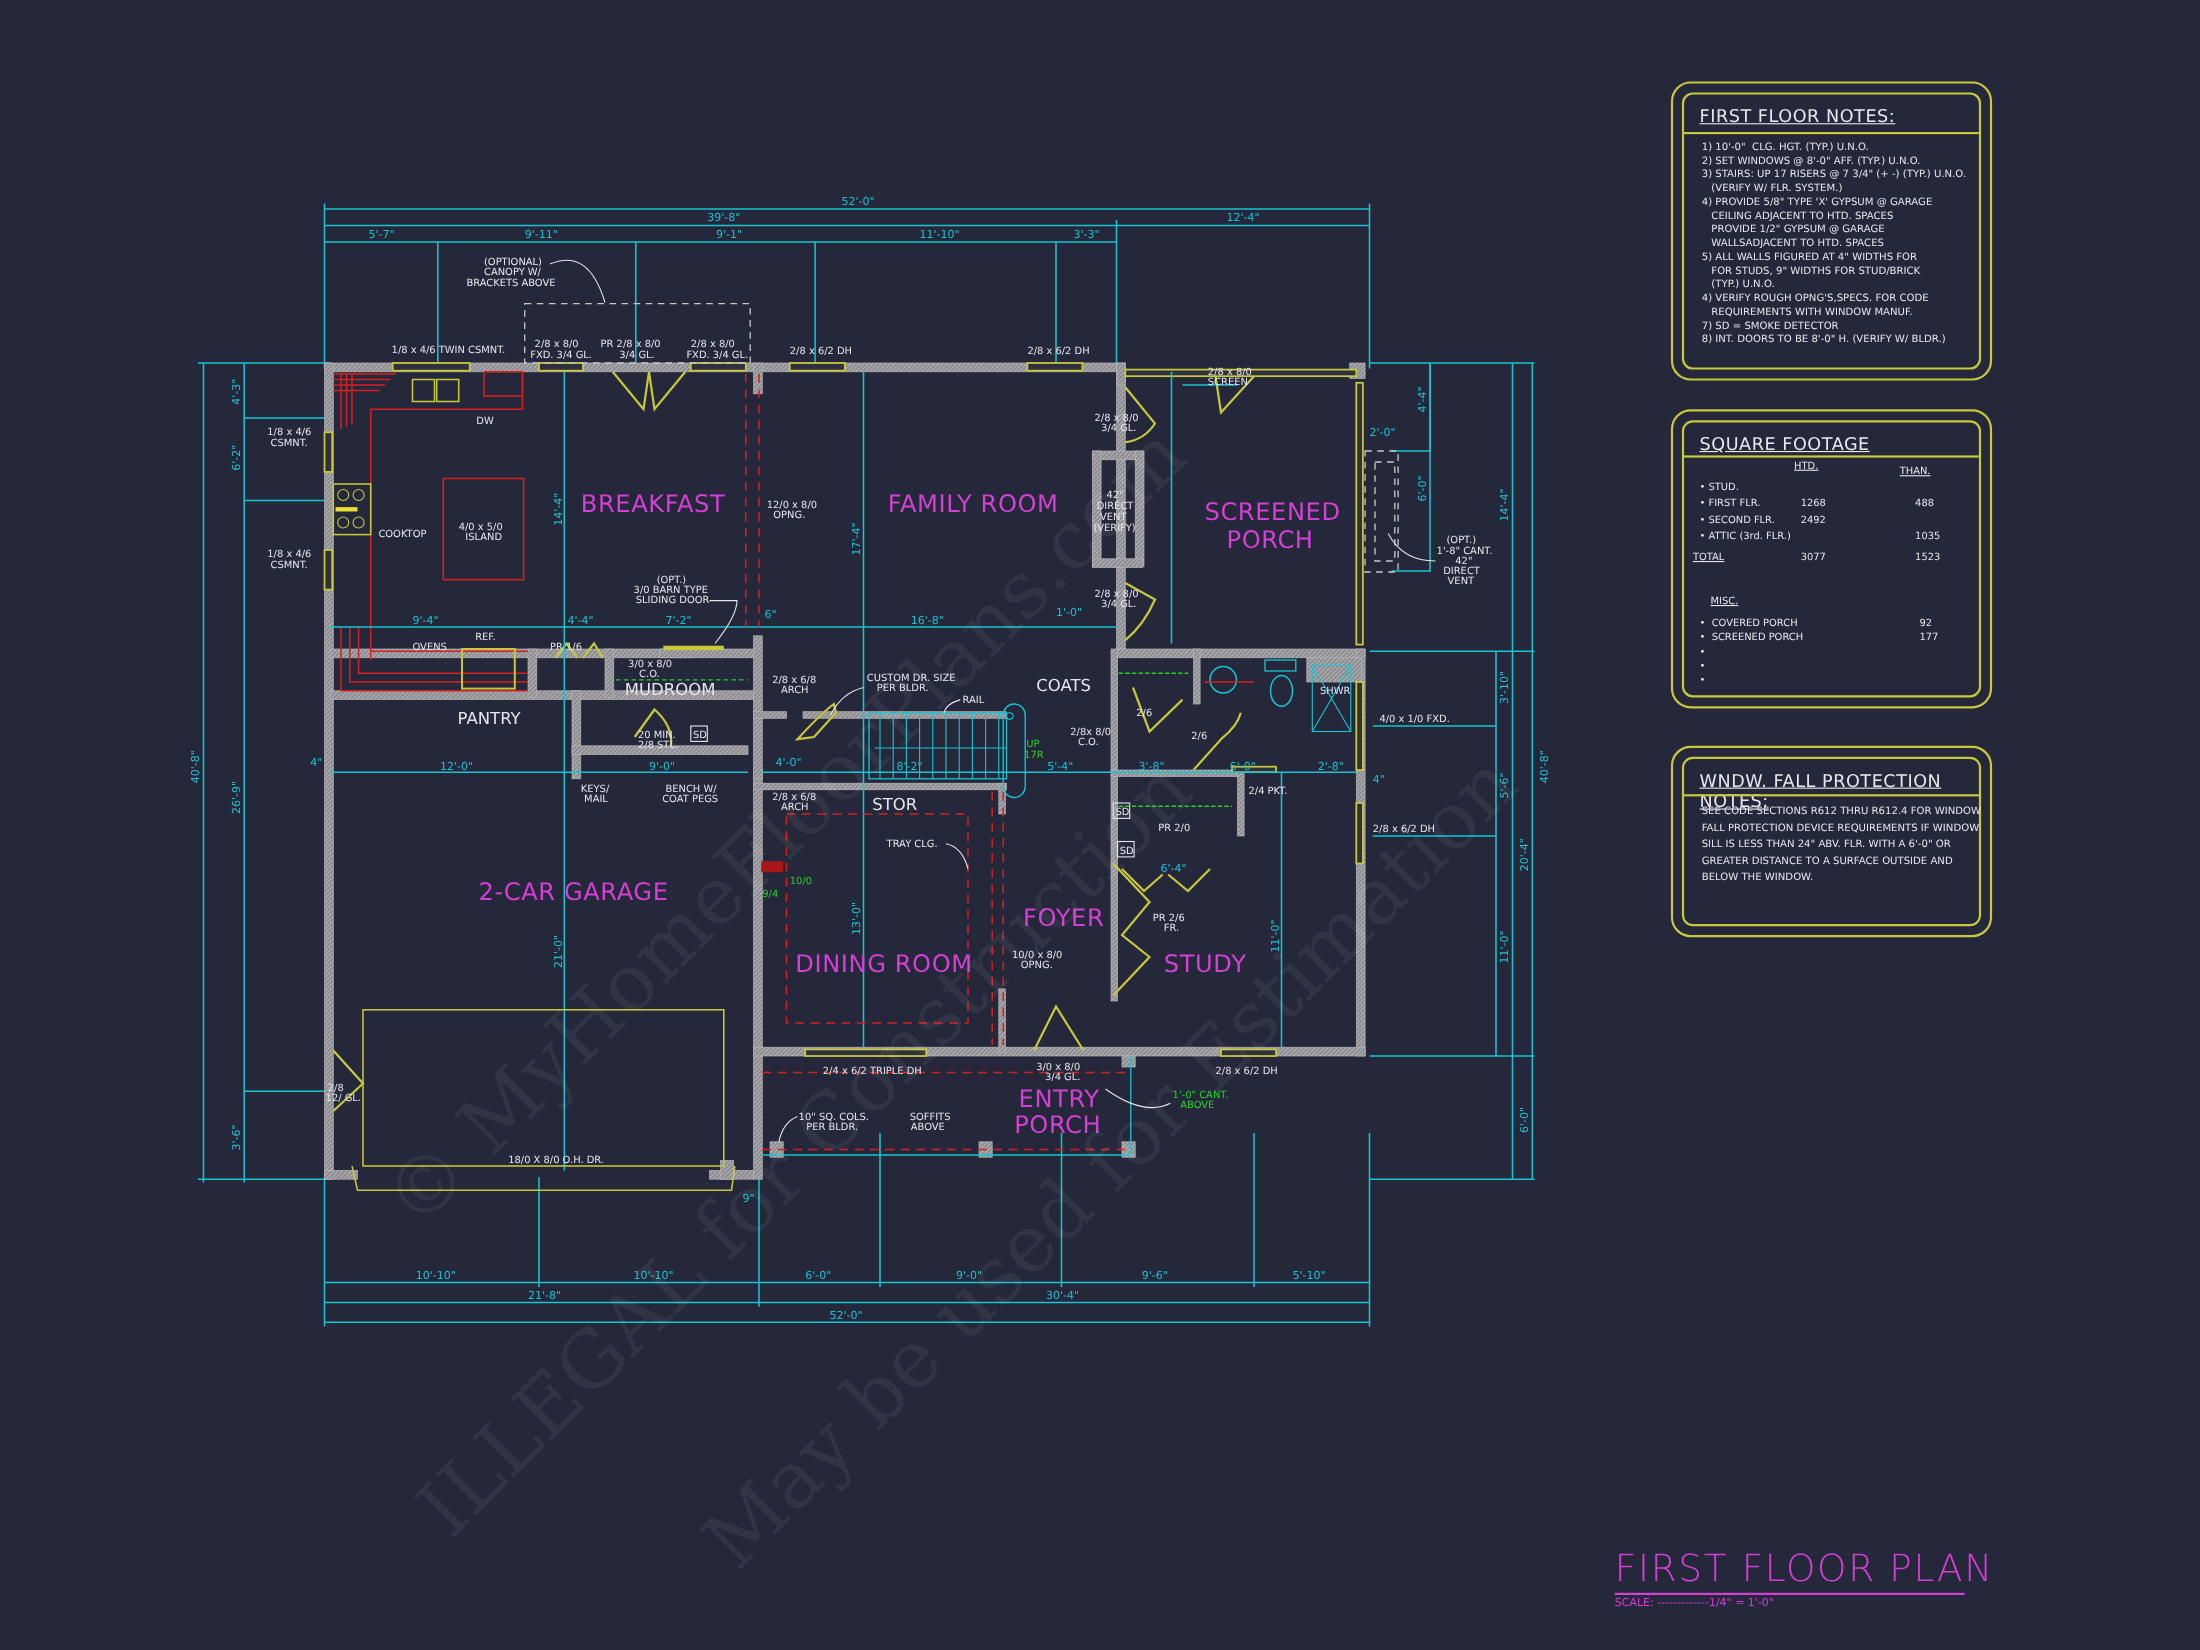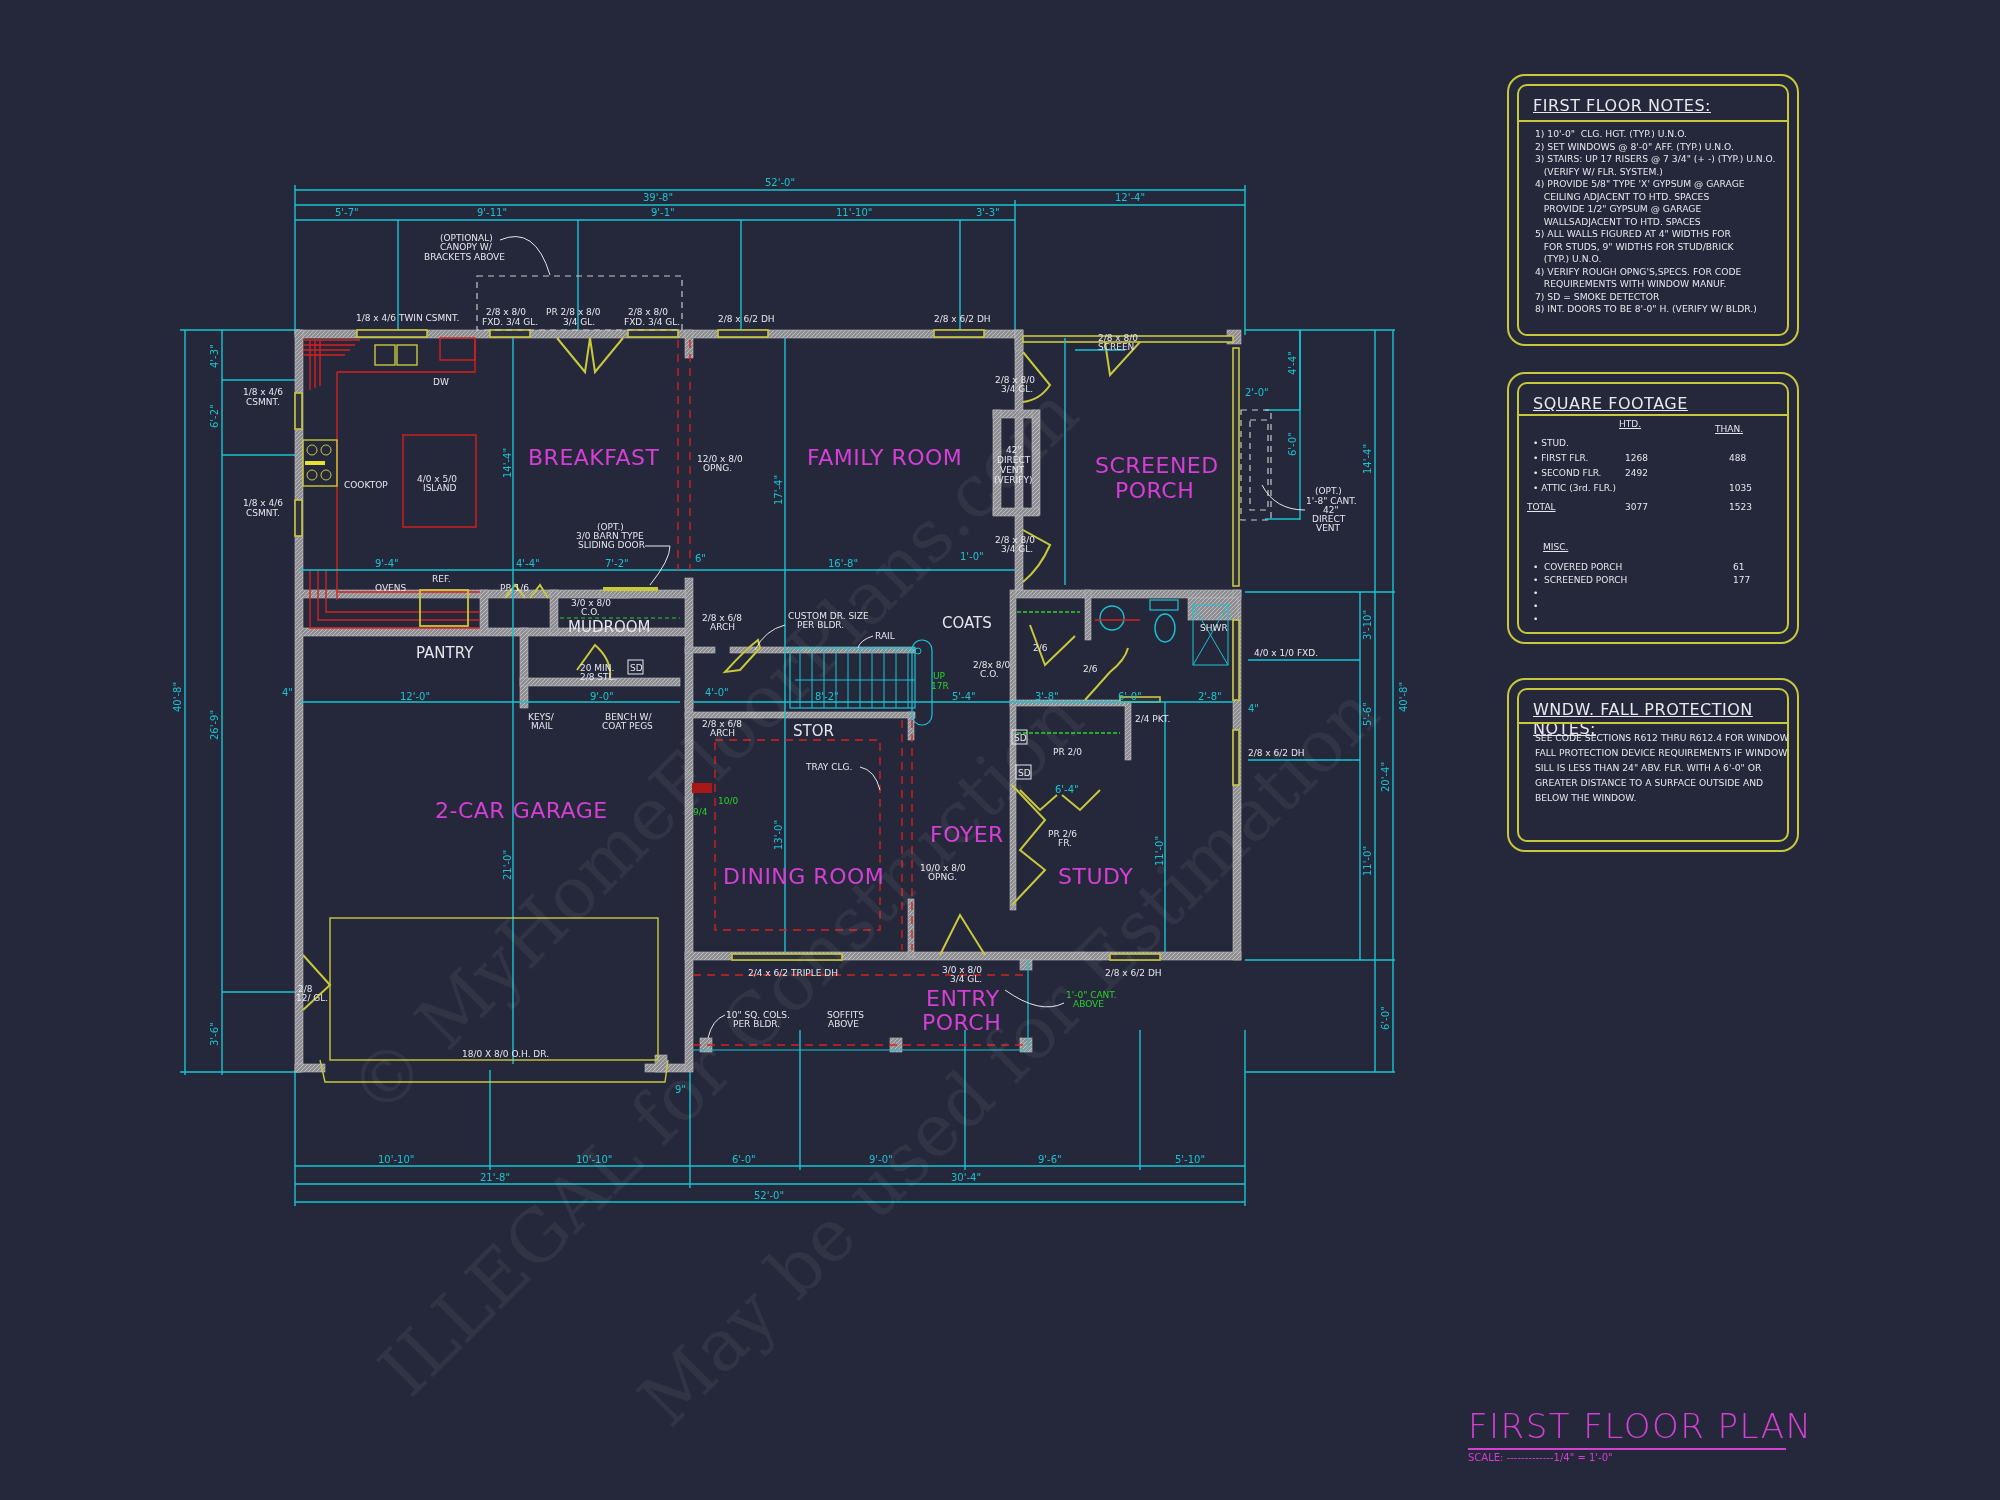--- a/index.html
+++ b/index.html
@@ -1,18 +1,18 @@
 <!DOCTYPE html>
 <html><head>
 <meta charset="utf-8">
 <style>
   html,body{margin:0;padding:0;background:#25283a;}
   body{width:2000px;height:1500px;position:relative;overflow:hidden;font-family:"DejaVu Sans",sans-serif;}
   #plan{position:absolute;left:0;top:0;width:2000px;height:1500px;}
-  .panel{position:absolute;border:2px solid #c8c83c;border-radius:18px;}
+  .panel{position:absolute;border:2px solid #c8c83c;border-radius:18px;margin-left:12px;}
   .panel-inner{position:absolute;left:8px;top:8px;right:8px;bottom:8px;border:2px solid #c8c83c;border-radius:10px;}
   .panel-title{position:absolute;left:14px;top:10px;font-family:"DejaVu Sans",sans-serif;font-size:16px;letter-spacing:0.5px;color:#e8e8ee;text-decoration:underline;}
   .panel-rule{position:absolute;left:0;right:0;height:2px;background:#c8c83c;}
   .notes{position:absolute;left:16px;right:10px;font-size:9.2px;line-height:12.5px;color:#e6e6ee;}
   .notes div{white-space:pre;}
   .sqft-row{position:absolute;font-size:9px;color:#e6e6ee;white-space:pre;}
   .title-main{position:absolute;left:1468px;top:1406px;font-size:34px;letter-spacing:1.5px;color:#d43fd4;font-family:"DejaVu Sans",sans-serif;font-weight:300;}
   .title-rule{position:absolute;left:1468px;top:1448px;width:318px;height:2px;background:#d43fd4;}
   .title-scale{position:absolute;left:1468px;top:1452px;font-size:10px;color:#d43fd4;white-space:pre;}
 </style>
@@ -467,21 +467,21 @@
         <div class="sqft-row" style="left: 106px; top: 84px;">2492</div>
         <div class="sqft-row" style="left: 210px; top: 84px;"></div>
         <div class="sqft-row" style="left: 14px; top: 99px;">• ATTIC (3rd. FLR.)</div>
         <div class="sqft-row" style="left: 106px; top: 99px;"></div>
         <div class="sqft-row" style="left: 210px; top: 99px;">1035</div>
         <div class="sqft-row" style="left: 8px; top: 118px; text-decoration: underline;">TOTAL</div>
         <div class="sqft-row" style="left: 106px; top: 118px;">3077</div>
         <div class="sqft-row" style="left: 210px; top: 118px;">1523</div>
         <div class="sqft-row" style="left: 24px; top: 158px; text-decoration: underline;">MISC.</div>
         <div class="sqft-row" style="left: 14px; top: 178px;">•  COVERED PORCH</div>
-        <div class="sqft-row" style="left: 214px; top: 178px;">61</div>
+        <div class="sqft-row" style="left: 214px; top: 178px;">92</div>
         <div class="sqft-row" style="left: 14px; top: 191px;">•  SCREENED PORCH</div>
         <div class="sqft-row" style="left: 214px; top: 191px;">177</div>
         <div class="sqft-row" style="left: 14px; top: 204px;">•</div>
         <div class="sqft-row" style="left: 214px; top: 204px;"></div>
         <div class="sqft-row" style="left: 14px; top: 217px;">•</div>
         <div class="sqft-row" style="left: 214px; top: 217px;"></div>
         <div class="sqft-row" style="left: 14px; top: 230px;">•</div>
         <div class="sqft-row" style="left: 214px; top: 230px;"></div>
       </div>
   </div>

